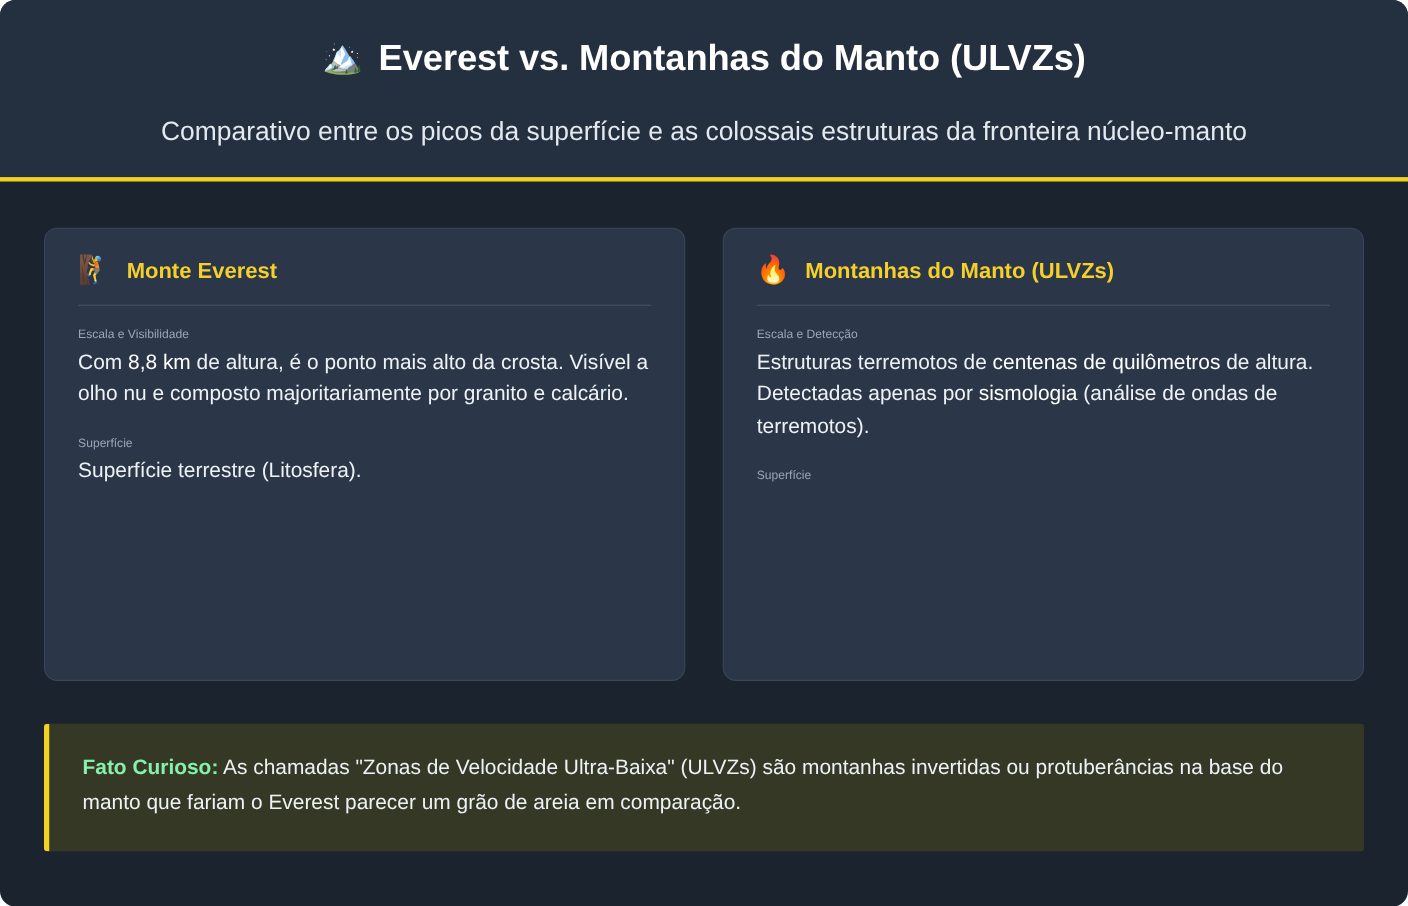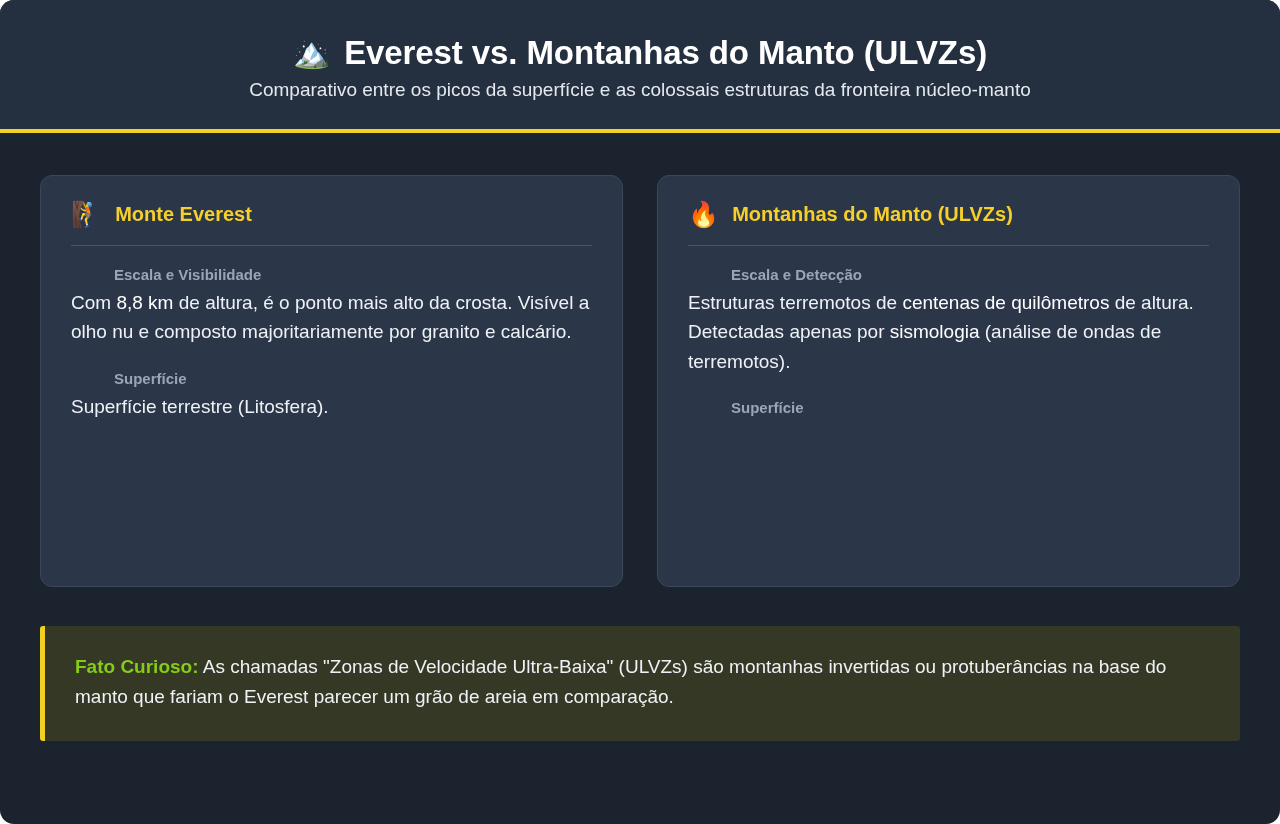--- a/index.html
+++ b/index.html
@@ -41,22 +41,22 @@
     justify-content: center;
     gap: 14px;
     white-space: nowrap;
   }
   .header-title .emoji {
     font-size: 30px;
     line-height: 1;
     display: inline-block;
   }
   .header-subtitle {
-    margin-top: 6px;
-    font-size: 19px;
+    margin-top: 32px;
+    font-size: 24px;
     color: #e4e9ef;
     line-height: 1.3;
   }
 
   
   .body-area {
     padding: 42px 40px 0;
   }
 
   .cards {
@@ -92,26 +92,25 @@
   }
   .card-divider {
     height: 1px;
     background: #46536a;
     margin: 18px 0 19px;
   }
 
   .section + .section { margin-top: 22px; }
 
   .section-label {
-    font-size: 15px;
-    font-weight: bold;
+    font-size: 11px;
+    font-weight: normal;
     color: #9aa6b7;
     line-height: 1.35;
     margin-bottom: 3px;
-    margin-left: 43px;
   }
   .section-text {
     font-size: 19px;
     color: #eef2f6;
     line-height: 1.55;
   }
   .section-text b { font-weight: normal; color: #ffffff; }
 
   
   .callout {
@@ -119,21 +118,21 @@
     background: #343824;
     border-left: 5px solid #f2d024;
     border-radius: 3px;
     padding: 26px 30px 28px;
   }
   .callout-text {
     font-size: 19px;
     color: #eef2f6;
     line-height: 1.62;
   }
-  .callout-text b { font-weight: bold; color: #84cc16; }
+  .callout-text b { font-weight: bold; color: #86efac; }
 </style>
 </head>
 <body>
 
 <div class="page">
 
   <header class="header">
     <div class="header-title">
       <span class="emoji">🏔️</span>
       <span>Everest vs. Montanhas do Manto (ULVZs)</span>

